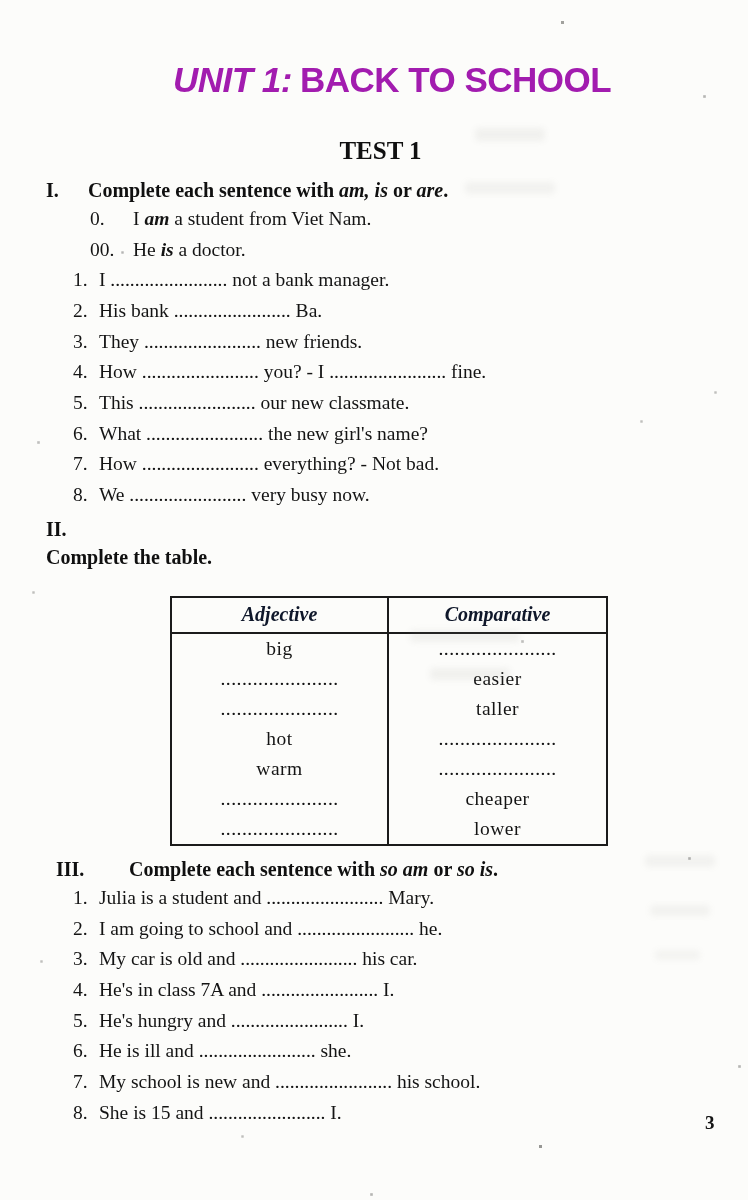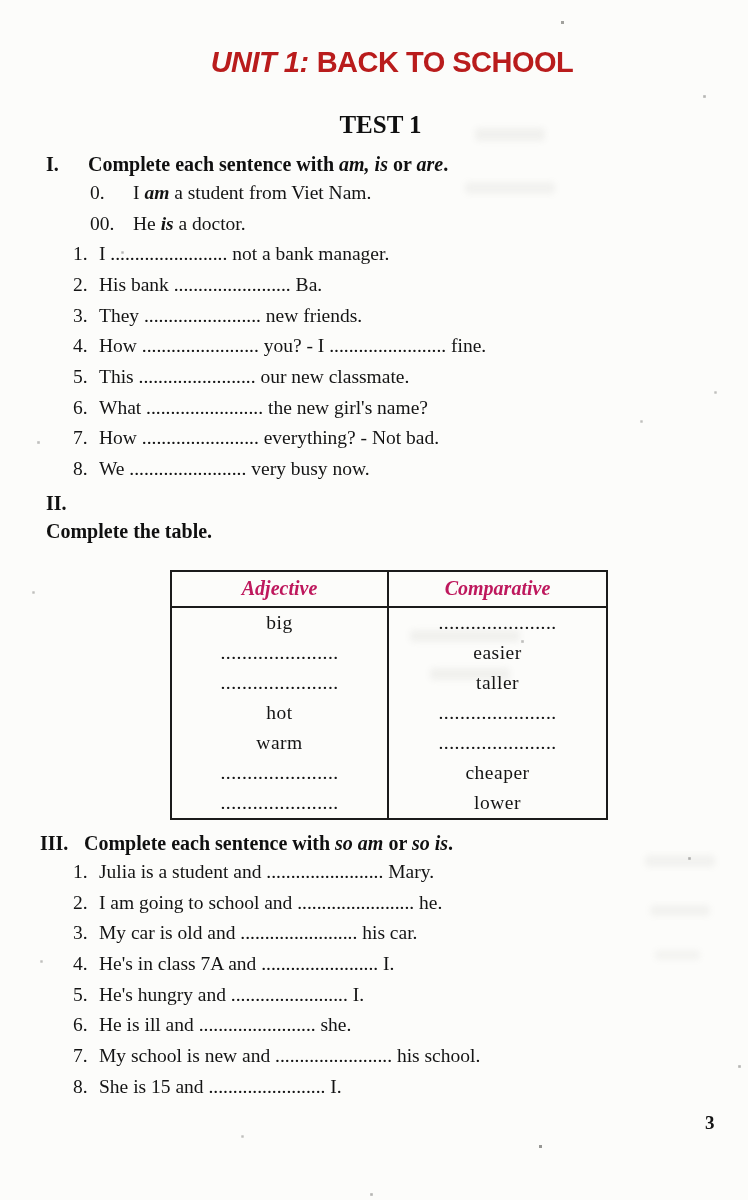--- a/index.html
+++ b/index.html
@@ -3,27 +3,27 @@
 <meta charset="utf-8">
 <style>
   html,body{margin:0;padding:0;background:#e8e8e6;}
   .page{
     position:relative;width:748px;height:1200px;margin:0 auto;
     background:#fcfcfa;color:#141414;overflow:hidden;
     font-family:"Liberation Serif",serif;
   }
   
   .unit-title{
-    padding-top:44px;padding-left:36px;margin:0;text-align:center;
+    padding-top:62px;padding-left:36px;margin:0;text-align:center;
     font-family:"Liberation Sans",sans-serif;font-weight:bold;
-    font-size:29px;line-height:36px;letter-spacing:-0.5px;color:#b91c1c;
+    font-size:35px;line-height:36px;letter-spacing:-0.5px;color:#a21caf;
   }
   .unit-title .unit-label{font-style:italic;padding-right:8px;}
   .test-title{
-    margin-top:30px;padding-left:13px;text-align:center;
+    margin-top:38px;padding-left:13px;text-align:center;
     font-weight:bold;font-size:25px;line-height:30px;color:#101010;
   }
   
   .sec-head{
     display:flex;margin-top:10px;padding-left:46px;
     font-weight:bold;font-size:20px;line-height:28px;color:#101010;
   }
   .sec-head .rn{width:42px;flex:none;}
   .bi{font-style:italic;}
   
@@ -32,21 +32,21 @@
   .it-row{display:flex;padding-left:73px;font-size:19.5px;line-height:30.7px;}
   .it-row .n{width:26px;flex:none;}
   .em{font-weight:bold;font-style:italic;}
   
   .grammar-table{
     margin:25px 0 0 170px;width:438px;border-collapse:collapse;table-layout:fixed;
     border:2px solid #1b1b1b;
   }
   .grammar-table th{
     height:34px;font-size:20px;font-weight:bold;font-style:italic;
-    text-align:center;border-bottom:2px solid #1b1b1b;padding:0;color:#be185d;
+    text-align:center;border-bottom:2px solid #1b1b1b;padding:0;color:#0f172a;
   }
   .grammar-table td{
     height:30px;font-size:19.5px;text-align:center;padding:0;letter-spacing:0.5px;margin-left:24px;
   }
   .grammar-table th.col-a,.grammar-table td.col-a{border-right:2px solid #1b1b1b;width:215px;}
   
   .page-num{position:absolute;top:1112px;left:705px;font-size:19px;font-weight:bold;}
   
   .smudge{position:absolute;background:#8f8f86;filter:blur(3px);border-radius:4px;}
   .speckles{
@@ -170,21 +170,21 @@
         <td class="col-a">......................</td>
         <td>cheaper</td>
       </tr>
       <tr>
         <td class="col-a">......................</td>
         <td>lower</td>
       </tr>
     </tbody>
   </table>
 
-  <div class="sec-head" style="margin-top:9px;padding-left:40px;">
+  <div class="sec-head" style="margin-top:9px;padding-left:56px;gap:29px;">
     <span class="rn" style="width:44px;">III.</span>
     <span><span>Complete each sentence with </span><span class="bi">so am</span><span> or </span><span class="bi">so is</span><span>.</span></span>
   </div>
 
   <div class="it-row">
     <span class="n">1.</span>
     <span>Julia is a student and ........................ Mary.</span>
   </div>
   <div class="it-row">
     <span class="n">2.</span>

